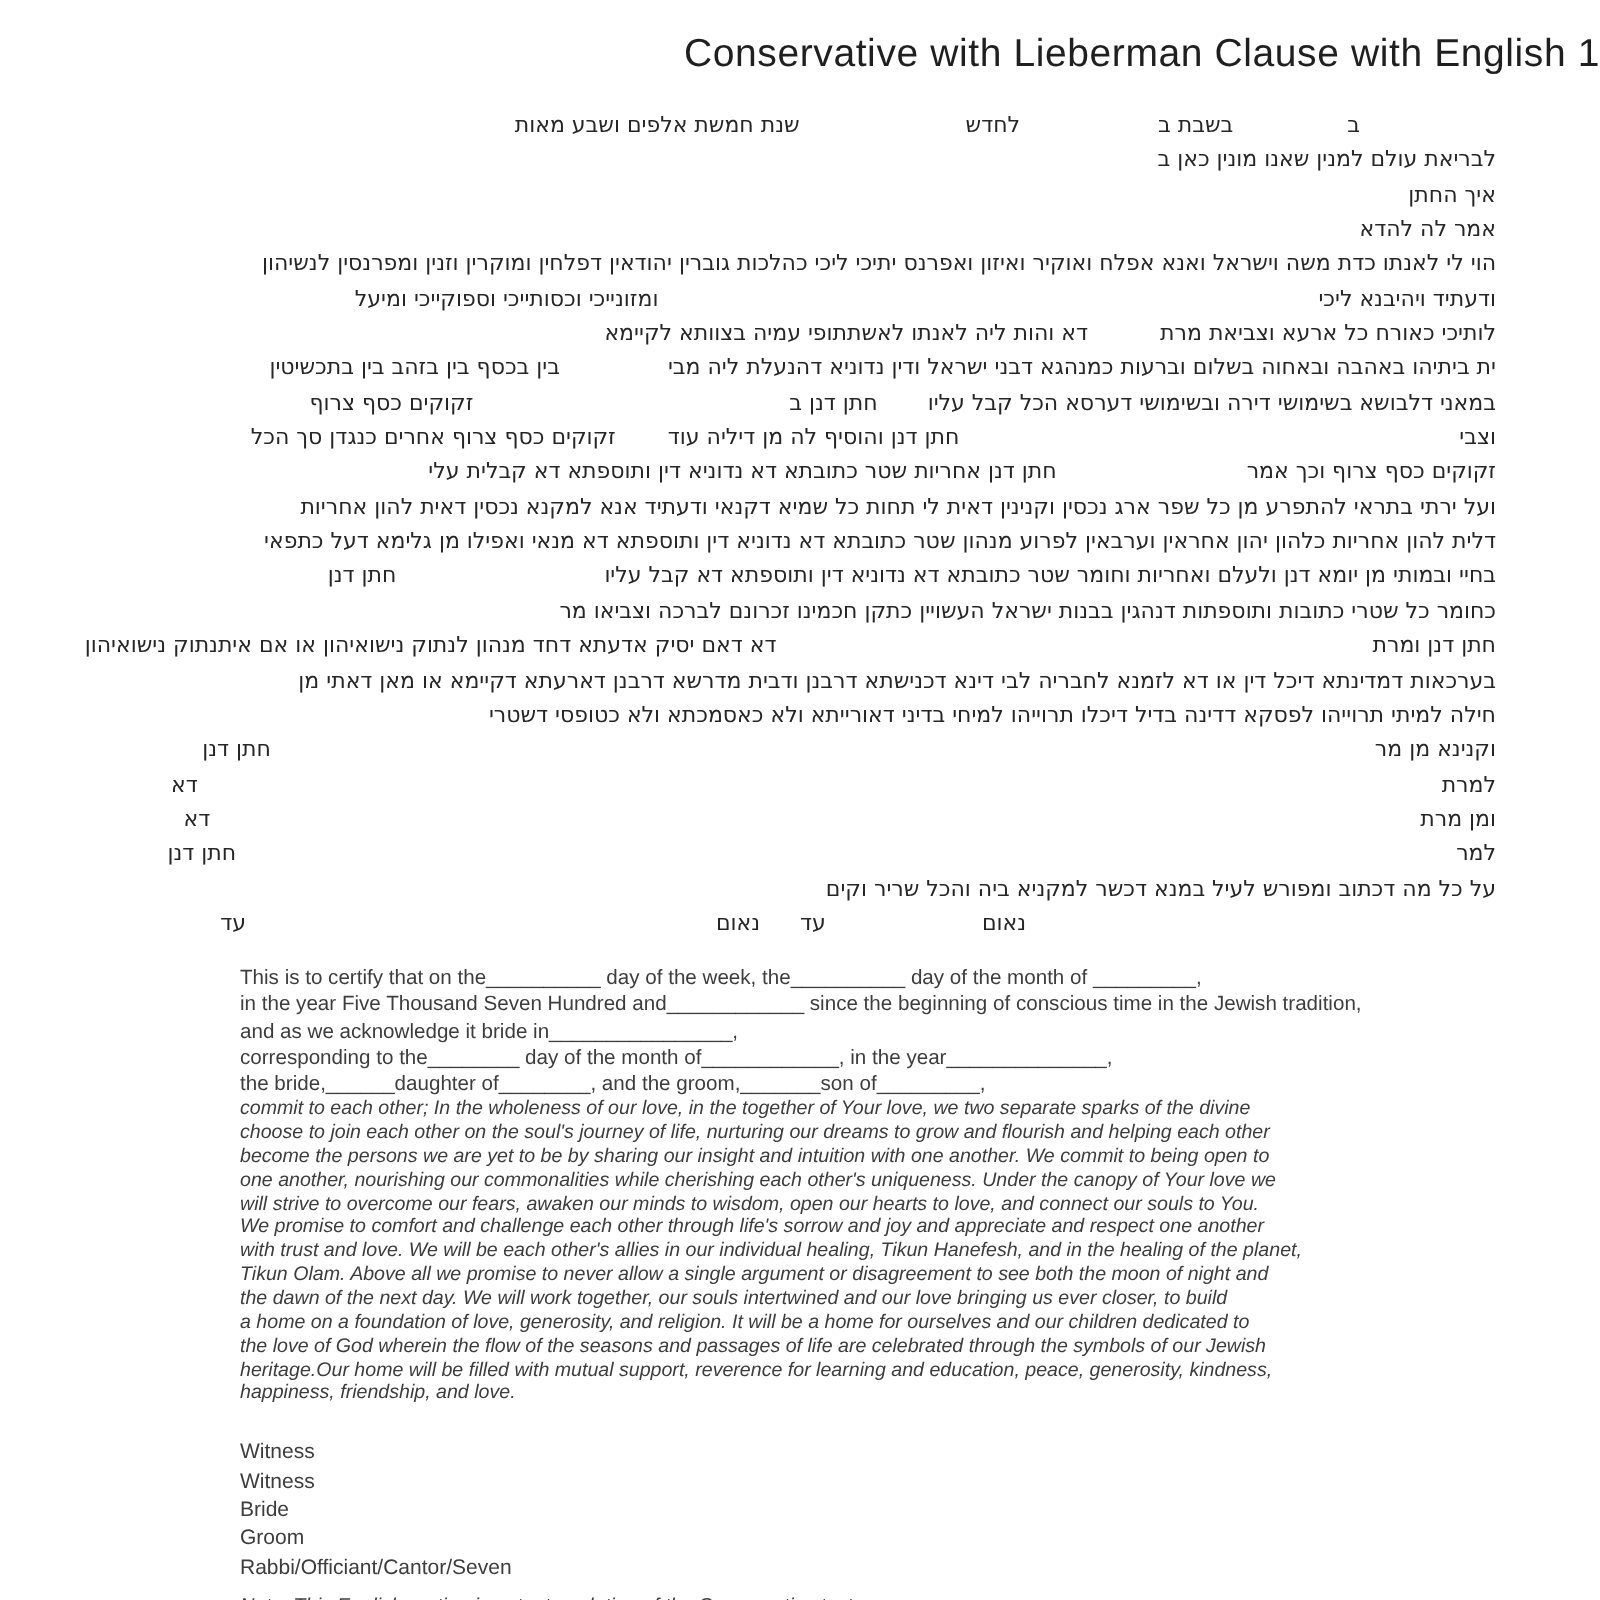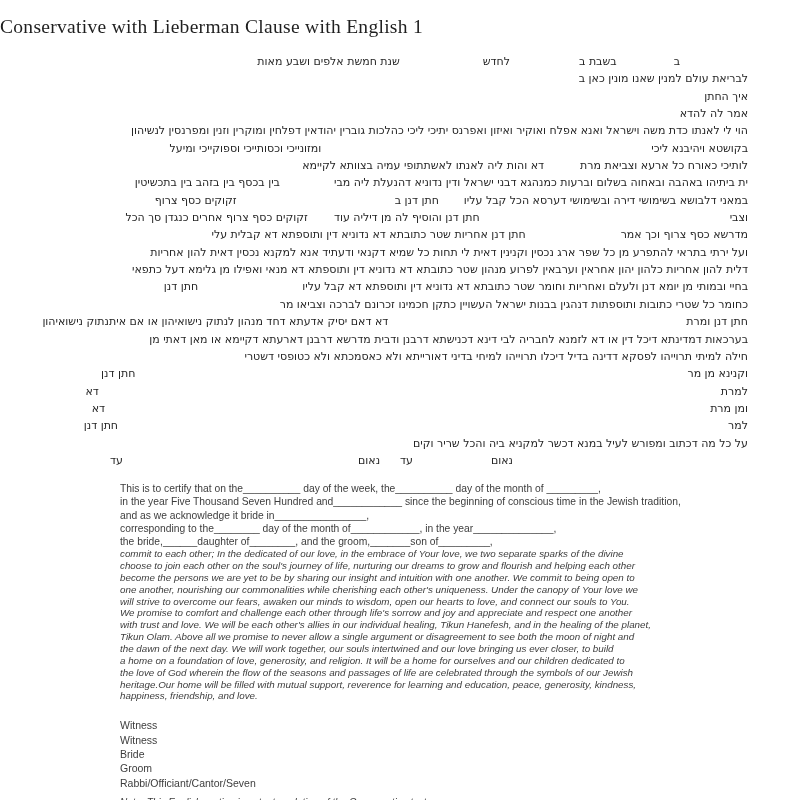--- a/index.html
+++ b/index.html
@@ -1,25 +1,25 @@
 <!DOCTYPE html>
 <html><head>
 <meta charset="utf-8">
 <style>
   html,body{margin:0;padding:0;background:#ffffff;}
   body{width:800px;height:800px;overflow:hidden;font-family:"Liberation Sans",sans-serif;}
   .page{width:800px;height:800px;box-sizing:border-box;padding-top:16px;background:#ffffff;}
   .title{
     margin:0;
-    text-align:left;
+    text-align:right;
     font-size:19.5px;
     font-weight:400;
     letter-spacing:0.3px;
     color:#1f1f1f;
-    font-family:Liberation Serif, serif;
+    font-family:Liberation Sans, sans-serif;
   }
   
   .hebrew{
     direction:rtl;
     margin-top:15px;
     padding-right:52px;
     padding-left:55px;
     color:#262626;
     font-family:"DejaVu Sans",sans-serif;
     font-size:11px;
@@ -67,26 +67,26 @@
 
 <div class="page">
   <h1 class="title">Conservative with Lieberman Clause with English 1</h1>
 
   <div class="hebrew">
       <div class="heb-line"><span class="gap" style="width: 68px;"></span><span>ב</span><span class="gap" style="width: 57px;"></span><span>בשבת ב</span><span class="gap" style="width: 69px;"></span><span>לחדש</span><span class="gap" style="width: 83px;"></span><span>שנת חמשת אלפים ושבע מאות</span></div>
       <div class="heb-line"><span>לבריאת עולם למנין שאנו מונין כאן ב</span></div>
       <div class="heb-line"><span>איך החתן</span></div>
       <div class="heb-line"><span>אמר לה להדא</span></div>
       <div class="heb-line"><span>הוי לי לאנתו כדת משה וישראל ואנא אפלח ואוקיר ואיזון ואפרנס יתיכי ליכי כהלכות גוברין יהודאין דפלחין ומוקרין וזנין ומפרנסין לנשיהון</span></div>
-      <div class="heb-line"><span>בקושטא ויהיבנא ליכי</span><span class="gap" style="width: 330px;"></span><span>ומזונייכי וכסותייכי וספוקייכי ומיעל</span></div>
+      <div class="heb-line"><span>ודעתיד ויהיבנא ליכי</span><span class="gap" style="width: 330px;"></span><span>ומזונייכי וכסותייכי וספוקייכי ומיעל</span></div>
       <div class="heb-line"><span>לותיכי כאורח כל ארעא וצביאת מרת</span><span class="gap" style="width: 36px;"></span><span>דא והות ליה לאנתו לאשתתופי עמיה בצוותא לקיימא</span></div>
       <div class="heb-line"><span>ית ביתיהו באהבה ובאחוה בשלום וברעות כמנהגא דבני ישראל ודין נדוניא דהנעלת ליה מבי</span><span class="gap" style="width: 54px;"></span><span>בין בכסף בין בזהב בין בתכשיטין</span></div>
       <div class="heb-line"><span>במאני דלבושא בשימושי דירה ובשימושי דערסא הכל קבל עליו</span><span class="gap" style="width: 25px;"></span><span>חתן דנן ב</span><span class="gap" style="width: 158px;"></span><span>זקוקים כסף צרוף</span></div>
       <div class="heb-line"><span>וצבי</span><span class="gap" style="width: 250px;"></span><span>חתן דנן והוסיף לה מן דיליה עוד</span><span class="gap" style="width: 26px;"></span><span>זקוקים כסף צרוף אחרים כנגדן סך הכל</span></div>
-      <div class="heb-line"><span>מדרשא כסף צרוף וכך אמר</span><span class="gap" style="width: 95px;"></span><span>חתן דנן אחריות שטר כתובתא דא נדוניא דין ותוספתא דא קבלית עלי</span></div>
+      <div class="heb-line"><span>זקוקים כסף צרוף וכך אמר</span><span class="gap" style="width: 95px;"></span><span>חתן דנן אחריות שטר כתובתא דא נדוניא דין ותוספתא דא קבלית עלי</span></div>
       <div class="heb-line"><span>ועל ירתי בתראי להתפרע מן כל שפר ארג נכסין וקנינין דאית לי תחות כל שמיא דקנאי ודעתיד אנא למקנא נכסין דאית להון אחריות</span></div>
       <div class="heb-line"><span>דלית להון אחריות כלהון יהון אחראין וערבאין לפרוע מנהון שטר כתובתא דא נדוניא דין ותוספתא דא מנאי ואפילו מן גלימא דעל כתפאי</span></div>
       <div class="heb-line"><span>בחיי ובמותי מן יומא דנן ולעלם ואחריות וחומר שטר כתובתא דא נדוניא דין ותוספתא דא קבל עליו</span><span class="gap" style="width: 104px;"></span><span>חתן דנן</span></div>
       <div class="heb-line"><span>כחומר כל שטרי כתובות ותוספתות דנהגין בבנות ישראל העשויין כתקן חכמינו זכרונם לברכה וצביאו מר</span></div>
       <div class="heb-line"><span>חתן דנן ומרת</span><span class="gap" style="width: 298px;"></span><span>דא דאם יסיק אדעתא דחד מנהון לנתוק נישואיהון או אם איתנתוק נישואיהון</span></div>
       <div class="heb-line"><span>בערכאות דמדינתא דיכל דין או דא לזמנא לחבריה לבי דינא דכנישתא דרבנן ודבית מדרשא דרבנן דארעתא דקיימא או מאן דאתי מן</span></div>
       <div class="heb-line"><span>חילה למיתי תרוייהו לפסקא דדינה בדיל דיכלו תרוייהו למיחי בדיני דאורייתא ולא כאסמכתא ולא כטופסי דשטרי</span></div>
       <div class="heb-line"><span>וקנינא מן מר</span><span class="gap" style="width: 552px;"></span><span>חתן דנן</span></div>
       <div class="heb-line"><span>למרת</span><span class="gap" style="width: 622px;"></span><span>דא</span></div>
       <div class="heb-line"><span>ומן מרת</span><span class="gap" style="width: 605px;"></span><span>דא</span></div>
@@ -97,21 +97,21 @@
 
   <div class="english">
     <div class="certify">
         <div class="eng-line">This is to certify that on the__________ day of the week, the__________ day of the month of _________,</div>
         <div class="eng-line">in the year Five Thousand Seven Hundred and____________ since the beginning of conscious time in the Jewish tradition,</div>
         <div class="eng-line">and as we acknowledge it bride in________________,</div>
         <div class="eng-line">corresponding to the________ day of the month of____________, in the year______________,</div>
         <div class="eng-line">the bride,______daughter of________, and the groom,_______son of_________,</div>
       </div>
     <div class="vows">
-        <div class="eng-line">commit to each other; In the dedicated of our love, in the embrace of Your love, we two separate sparks of the divine</div>
+        <div class="eng-line">commit to each other; In the wholeness of our love, in the together of Your love, we two separate sparks of the divine</div>
         <div class="eng-line">choose to join each other on the soul's journey of life, nurturing our dreams to grow and flourish and helping each other</div>
         <div class="eng-line">become the persons we are yet to be by sharing our insight and intuition with one another. We commit to being open to</div>
         <div class="eng-line">one another, nourishing our commonalities while cherishing each other's uniqueness. Under the canopy of Your love we</div>
         <div class="eng-line">will strive to overcome our fears, awaken our minds to wisdom, open our hearts to love, and connect our souls to You.</div>
         <div class="eng-line">We promise to comfort and challenge each other through life's sorrow and joy and appreciate and respect one another</div>
         <div class="eng-line">with trust and love. We will be each other's allies in our individual healing, Tikun Hanefesh, and in the healing of the planet,</div>
         <div class="eng-line">Tikun Olam. Above all we promise to never allow a single argument or disagreement to see both the moon of night and</div>
         <div class="eng-line">the dawn of the next day. We will work together, our souls intertwined and our love bringing us ever closer, to build</div>
         <div class="eng-line">a home on a foundation of love, generosity, and religion. It will be a home for ourselves and our children dedicated to</div>
         <div class="eng-line">the love of God wherein the flow of the seasons and passages of life are celebrated through the symbols of our Jewish</div>

